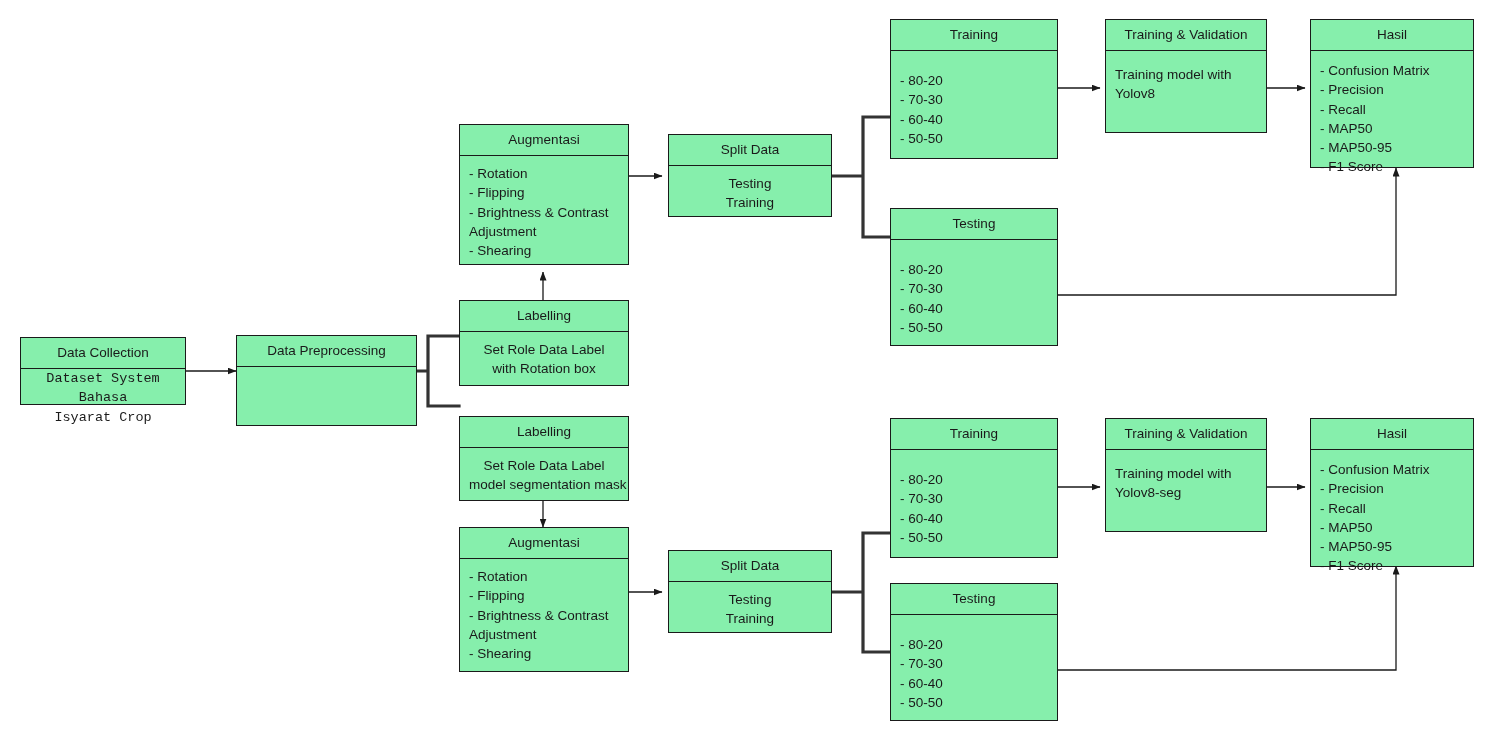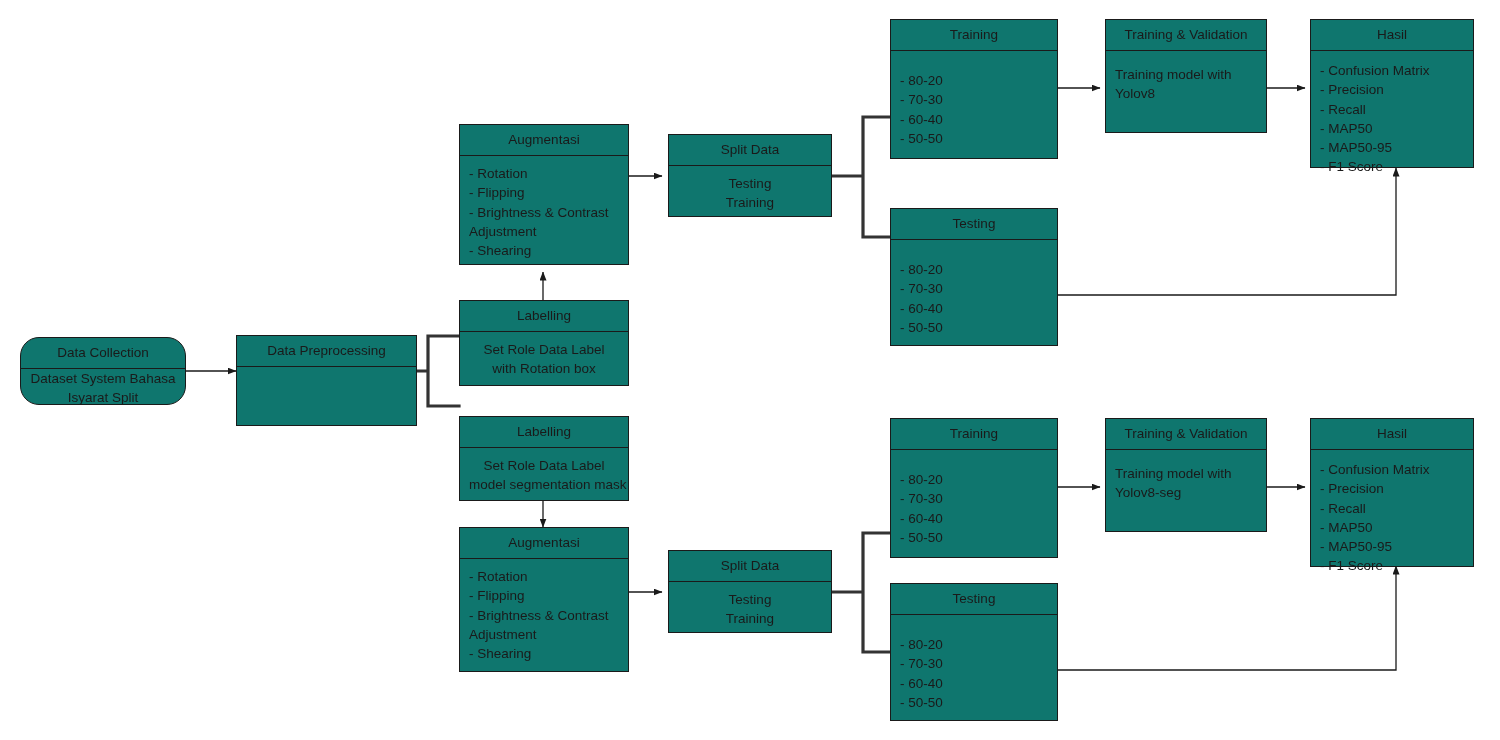--- a/index.html
+++ b/index.html
@@ -15,21 +15,21 @@
     position: relative;
     width: 1500px;
     height: 740px;
     background: #ffffff;
     overflow: hidden;
   }
   .node {
     position: absolute;
     box-sizing: border-box;
     border: 1.4px solid #1a1a1a;
-    background: #0f766e;
+    background: #86efac;
     display: flex;
     flex-direction: column;
     z-index: 3;
   }
   .node-title {
     box-sizing: border-box;
     border-bottom: 1.4px solid #1a1a1a;
     text-align: center;
     font-size: 13.5px;
     line-height: 1.2;
@@ -47,20 +47,21 @@
   }
   .node-body.center {
     text-align: center;
     display: flex;
     flex-direction: column;
     justify-content: flex-start;
     padding-top: 8px;
   }
   .node-body.center.mid {
     padding-top: 0;
+    font-family: Liberation Mono, monospace;
   }
   .node-body .line {
     white-space: nowrap;
   }
   .node-body .wrapline {
     white-space: normal;
   }
   svg.links {
     position: absolute;
     left: 0;
@@ -116,25 +117,25 @@
 
     <path class="thin" d="M1058,295 L1396,295 L1396,168" marker-end="url(#arrowhead)"></path>
 
     <path class="thin" d="M1058,487 L1100,487" marker-end="url(#arrowhead)"></path>
 
     <path class="thin" d="M1267,487 L1305,487" marker-end="url(#arrowhead)"></path>
 
     <path class="thin" d="M1058,670 L1396,670 L1396,566" marker-end="url(#arrowhead)"></path>
   </svg>
 
-  <div class="node" style="left:20px; top:337px; width:166px; height:68px;border-radius:19px;">
+  <div class="node" style="left:20px; top:337px; width:166px; height:68px;">
     <div class="node-title">Data Collection</div>
     <div class="node-body center mid">
       <div class="line wrapline">Dataset System Bahasa</div>
-      <div class="line wrapline">Isyarat Split</div>
+      <div class="line wrapline">Isyarat Crop</div>
     </div>
   </div>
 
   <div class="node" style="left:236px; top:335px; width:181px; height:91px;">
     <div class="node-title">Data Preprocessing</div>
   </div>
 
   <div class="node" style="left:459px; top:300px; width:170px; height:86px;">
     <div class="node-title">Labelling</div>
     <div class="node-body center">

